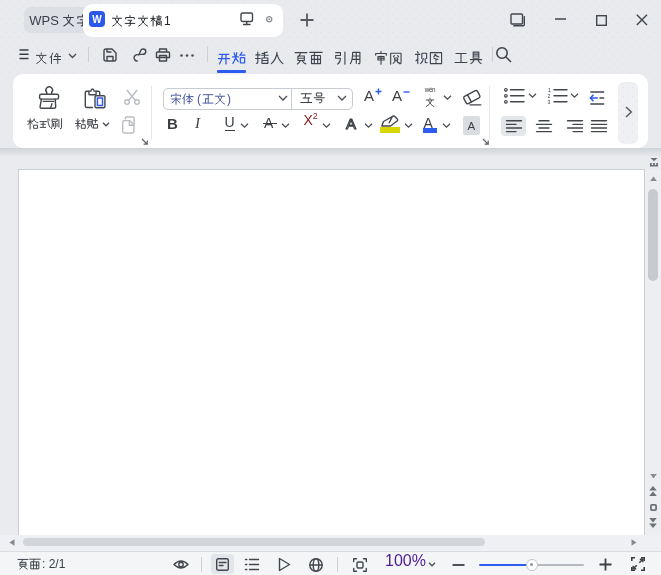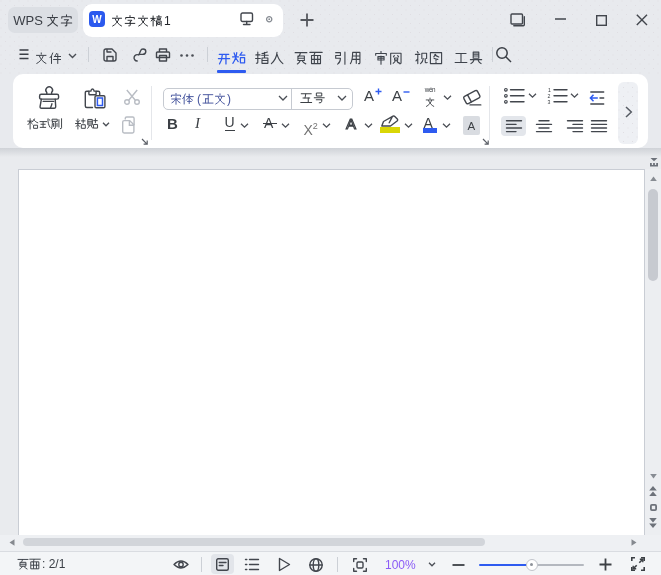--- a/index.html
+++ b/index.html
@@ -4,21 +4,21 @@
 *{margin:0;padding:0;box-sizing:border-box}
 html,body{width:661px;height:575px;overflow:hidden;font-family:"Liberation Sans",sans-serif;}
 body{position:relative;background:#e8eaee;}
 .abs{position:absolute}
 .dots{background-image:radial-gradient(#e0dee3 0.9px,transparent 1px),radial-gradient(#e0dee3 0.9px,transparent 1px);background-size:9px 9px;background-position:1px 1px,5.5px 5.5px;}
 .cjk{display:inline-block;stroke:currentColor;fill:none;stroke-width:8;stroke-linecap:round;stroke-linejoin:round;flex:none}
 .ln{stroke:#42464d;fill:none;stroke-width:1.4;stroke-linecap:round;stroke-linejoin:round}
 svg.ic{display:block;overflow:visible}
 
 #top{left:0;top:0;width:661px;height:74px;}
-#chip{left:8px;top:7px;width:70px;height:26px;background:#dcdfe4;border-radius:7px;color:#3a3e45;font-size:13px;display:flex;align-items:center;justify-content:center;gap:3px}
+#chip{left:24px;top:7px;width:70px;height:26px;background:#dcdfe4;border-radius:7px;color:#3a3e45;font-size:13px;display:flex;align-items:center;justify-content:center;gap:3px}
 #tab{left:83px;top:4px;width:200px;height:33px;background:#fff;border-radius:9px;}
 #wicon{left:6px;top:7px;width:16px;height:16px;background:#2b59ee;border-radius:4px;color:#fff;font-size:10px;font-weight:bold;text-align:center;line-height:17px}
 #tabtxt{left:28px;top:10px;height:14px;color:#23262b;font-size:12px;display:flex;align-items:center;gap:1px}
 
 #ribbon{left:13px;top:74px;width:635px;height:74px;background:#fff;border-radius:10px;}
 #docarea{left:0;top:148px;width:661px;height:387px;background:#e9ebee;}
 #page{left:18px;top:169px;width:627px;height:366px;background:#fff;border:1px solid #c9cdd4;border-bottom:none;}
 #vsb{left:645px;top:169px;width:16px;height:366px;background:#eceef1;}
 #vthumb{left:3px;top:20px;width:9.5px;height:92px;background:#c7cad0;border-radius:5px}
 #hrow{left:0;top:535px;width:661px;height:16px;background:#eef0f3;}
@@ -391,21 +391,21 @@
  <div class="abs" style="left:182px;top:41px;font-size:15px;font-style:italic;font-family:'Liberation Serif',serif;color:#3c4045">I</div>
  <div class="abs" style="left:211.5px;top:41px;font-size:14px;color:#3c4045;border-bottom:1.5px solid #3c4045;line-height:15px">U</div>
  <svg class="abs ic" style="left:227px;top:48.5px" width="9" height="6">
       <path d="M1 0.8 L4.5 4.2 L8 0.8" fill="none" stroke="#4a4e55" stroke-width="1.3"></path>
     </svg>
  <div class="abs" style="left:251px;top:41px;font-size:14px;color:#3c4045">A</div>
  <div class="abs" style="left:249.5px;top:48.5px;width:14.5px;height:1.5px;background:#3c4045"></div>
  <svg class="abs ic" style="left:268px;top:48.5px" width="9" height="6">
       <path d="M1 0.8 L4.5 4.2 L8 0.8" fill="none" stroke="#4a4e55" stroke-width="1.3"></path>
     </svg>
- <div class="abs" style="left:290.5px;top:47px;font-size:14px;color:#737373">X<sup style="font-size:9px">2</sup></div>
+ <div class="abs" style="left:290.5px;top:37px;font-size:14px;color:#7f1d1d">X<sup style="font-size:9px">2</sup></div>
  <svg class="abs ic" style="left:309px;top:48.5px" width="9" height="6">
       <path d="M1 0.8 L4.5 4.2 L8 0.8" fill="none" stroke="#4a4e55" stroke-width="1.3"></path>
     </svg>
  <div class="abs" style="left:333px;top:41px;font-size:15px;color:#fff;-webkit-text-stroke:1.1px #3c4045">A</div>
  <svg class="abs ic" style="left:350.5px;top:48.5px" width="9" height="6">
       <path d="M1 0.8 L4.5 4.2 L8 0.8" fill="none" stroke="#4a4e55" stroke-width="1.3"></path>
     </svg>
  <svg class="abs ic" style="left:367px;top:40.5px" width="20" height="12">
       <g class="ln" stroke-width="1.4">
         <path d="M1.8 11 L3.5 6.5 L13 1.2 Q14 0.7 14.8 1.5 L17.3 4 Q18.1 4.8 17.4 5.8 L10.5 11 L1.8 11 Z M12.2 2 L9.2 7.8"></path>
@@ -559,21 +559,21 @@
         <path d="M0.8 7 H13.2"></path>
       </g>
     </svg>
  <div class="sep" style="left:336.5px;top:4.5px;height:15px"></div>
  <svg class="abs ic" style="left:353px;top:5.5px" width="14" height="14">
       <g class="ln">
         <path d="M0.7 3.5 V0.7 H3.5 M10.5 0.7 H13.3 V3.5 M13.3 10.5 V13.3 H10.5 M3.5 13.3 H0.7 V10.5"></path>
         <rect x="4" y="4" width="6" height="6" rx="1.2"></rect>
       </g>
     </svg>
- <div class="abs" style="left:385px;top:6px;font-size:12px;color:#8b5cf6">100%</div>
+ <div class="abs" style="left:385px;top:0;font-size:16px;color:#4c1d95">100%</div>
  <svg class="abs ic" style="left:427.5px;top:10px" width="8" height="6">
       <path d="M1 0.8 L4 3.8 L7 0.8" fill="none" stroke="#4a4e55" stroke-width="1.3"></path>
     </svg>
  <svg class="abs ic" style="left:452px;top:11.7px" width="13" height="2">
       <path d="M0.5 1 H12.5" stroke="#3c4045" stroke-width="1.8"></path>
     </svg>
  <div class="abs" style="left:478.5px;top:11.5px;width:53px;height:2.5px;background:#2e5bf0;border-radius:1px"></div>
  <div class="abs" style="left:531px;top:11.7px;width:53px;height:2px;background:#b4b8bf;border-radius:1px"></div>
  <div class="abs" style="left:525.5px;top:6.5px;width:12px;height:12px;background:#fff;border:1px solid #c2c5cb;border-radius:50%"></div>
  <div class="abs" style="left:529.7px;top:10.7px;width:3.6px;height:3.6px;background:#8e939a;border-radius:50%"></div>

